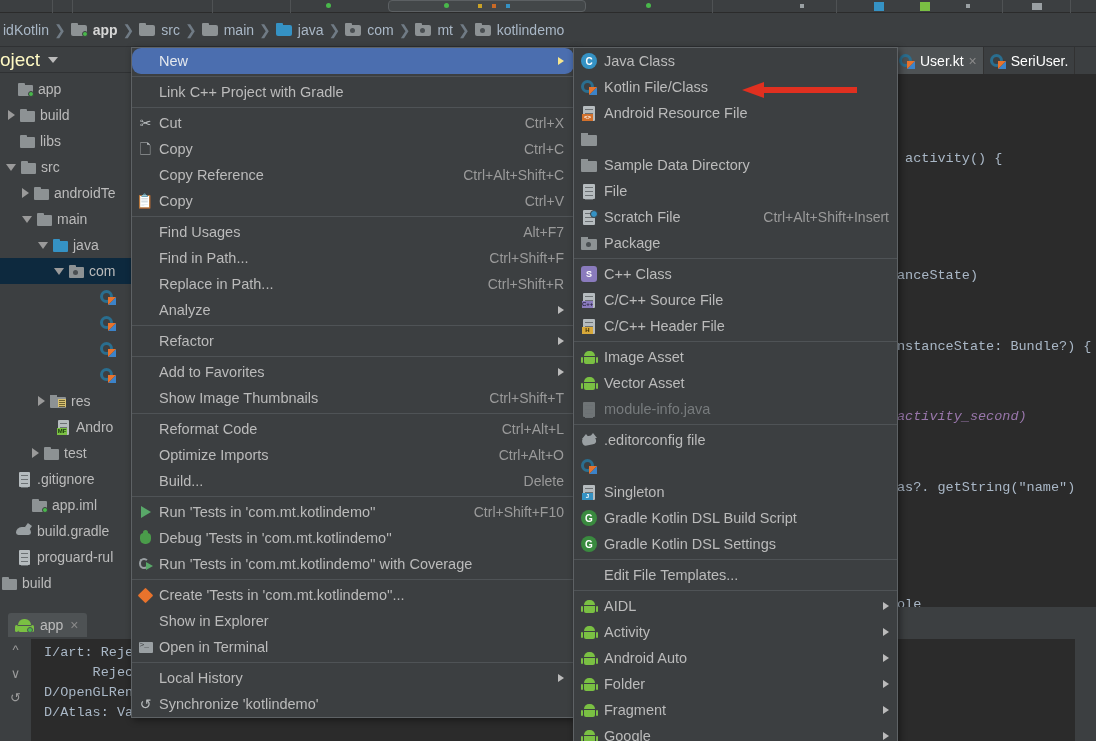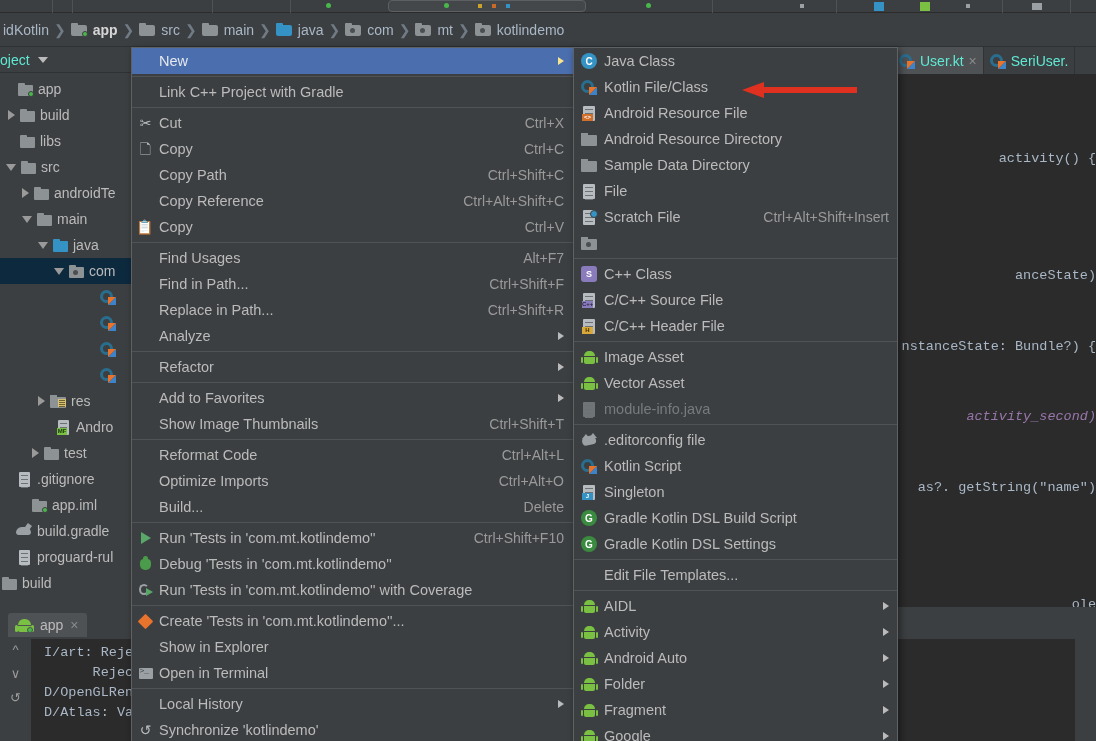--- a/index.html
+++ b/index.html
@@ -44,21 +44,21 @@
 
   
   .projpanel {
     position: absolute; left: 0; top: 47px; width: 131px; height: 560px;
     background: #3c3f41; overflow: hidden;
   }
   .proj-header {
     height: 26px; display: flex; align-items: center; gap: 8px;
     padding-left: 0px; border-bottom: 1px solid #2f3133; background: #3c3f41;
   }
-  .proj-header .t { color: #5eead4; font-size: 14px; }
+  .proj-header .t { color: #fef9c3; font-size: 19px; }
   .caret-down {
     width: 0; height: 0; border-left: 5px solid transparent;
     border-right: 5px solid transparent; border-top: 6px solid #bbbbbb;
   }
   .tree { padding-top: 3px; }
   .trow {
     display: flex; align-items: center; height: 26px; gap: 5px;
     white-space: nowrap; padding-right: 2px;
   }
   .trow.sel { background: #0d293e; }
@@ -153,27 +153,27 @@
   .editor {
     position: absolute; left: 893px; top: 47px; width: 203px; height: 560px;
     background: #2b2b2b;
   }
   .ed-tabs { height: 27px; display: flex; background: #3c3f41; }
   .ed-tab {
     display: flex; align-items: center; gap: 5px; padding: 0 6px; height: 27px;
     border-right: 1px solid #323232; white-space: nowrap;
   }
   .ed-tab.active { background: #4e5254; }
-  .ed-tab .t { color: #5eead4; font-size: 14px; }
+  .ed-tab .t { color: #ffffff; font-size: 14px; }
   .ed-code {
     position: relative; height: 533px; overflow: hidden;
     font-family: "Liberation Mono", monospace; font-size: 13.5px; line-height: 23.5px;
     color: #a9b7c6; padding-top: 2px; white-space: pre;
   }
-  .ed-code .ln { padding-left: 4px; text-align: right; }
+  .ed-code .ln { padding-left: 4px; }
   .ed-gut { position: absolute; left: 0; top: 0; width: 4px; height: 533px; background: #313335; }
   .pur-i { color: #9876aa; font-style: italic; }
 
   
   .bg-mid {
     position: absolute; left: 131px; top: 47px; width: 762px; height: 560px;
     background: #3c3f41;
   }
   .editor-strip-top {
     position: absolute; left: 131px; top: 47px; width: 762px; height: 27px;
@@ -186,21 +186,21 @@
     background: #3c3f41; border: 1px solid #5e6265;
     box-shadow: 2px 2px 7px rgba(0,0,0,.45); z-index: 40;
   }
   .mi {
     position: relative; display: flex; align-items: center; height: 26px;
     padding: 0 10px 0 0; color: #bbbbbb; font-size: 14.5px; white-space: nowrap;
   }
   .mi .ic { width: 27px; flex: 0 0 auto; display: flex; align-items: center; justify-content: center; }
   .mi .lab { flex: 1; }
   .mi .acc { color: #9a9a9a; font-size: 14px; padding-left: 16px; }
-  .mi.hl { background: #4b6eaf; color: #dfe3e8; }
+  .mi.hl { background: #4b6eaf; color: #dfe3e8; border-radius: 9px; }
   .mi.hl .lab { color: #e4e8ee; }
   .msep { height: 1px; background: #4f5356; margin: 2px 0; }
   .arrow-r {
     width: 0; height: 0; border-top: 4px solid transparent;
     border-bottom: 4px solid transparent; border-left: 6px solid #bbbbbb;
   }
   .mi.hl .arrow-r { border-left-color: #f6e58d; }
 
   
   .i-scissors, .i-copy, .i-paste, .i-term, .i-sync { color: #b9bdbf; font-size: 14px; line-height: 1; }
@@ -675,25 +675,20 @@
     </div>
     <div class="mi">
       <span class="ic">
           <span class="i-copy">🗋</span>
         </span>
       <span class="lab">Copy</span>
       <span class="acc">Ctrl+C</span>
     </div>
     <div class="mi">
       <span class="ic"></span>
-      <span class="lab">Copy Path</span>
-      <span class="acc">Ctrl+Shift+C</span>
-    </div>
-    <div class="mi">
-      <span class="ic"></span>
       <span class="lab">Copy Reference</span>
       <span class="acc">Ctrl+Alt+Shift+C</span>
     </div>
     <div class="mi">
       <span class="ic">
           <span class="i-paste">📋</span>
         </span>
       <span class="lab">Copy</span>
       <span class="acc">Ctrl+V</span>
     </div>
@@ -842,21 +837,20 @@
         </span>
       <span class="lab">Android Resource File</span>
     </div>
     <div class="si">
       <span class="ic">
           <span class="foldic">
             <span class="tb2"></span>
             <span class="b"></span>
           </span>
         </span>
-      <span class="lab">Android Resource Directory</span>
     </div>
     <div class="si">
       <span class="ic">
           <span class="foldic">
             <span class="tb2"></span>
             <span class="b"></span>
           </span>
         </span>
       <span class="lab">Sample Data Directory</span>
     </div>
@@ -888,20 +882,21 @@
       <span class="acc">Ctrl+Alt+Shift+Insert</span>
     </div>
     <div class="si">
       <span class="ic">
           <span class="foldic">
             <span class="tb2"></span>
             <span class="b"></span>
             <span class="hl"></span>
           </span>
         </span>
+      <span class="lab">Package</span>
     </div>
     <div class="msep"></div>
 
     <div class="si">
       <span class="ic">
           <span class="sq">S</span>
         </span>
       <span class="lab">C++ Class</span>
     </div>
     <div class="si">
@@ -978,21 +973,20 @@
       <span class="lab">.editorconfig file</span>
     </div>
     <div class="si">
       <span class="ic">
           <span class="kticon">
             <span class="ring"></span>
             <span class="tri2"></span>
             <span class="tri1"></span>
           </span>
         </span>
-      <span class="lab">Kotlin Script</span>
     </div>
     <div class="si">
       <span class="ic">
           <span class="fileic">
             <span class="pg">
               <i></i>
               <i></i>
             </span>
             <span class="badge j">J</span>
           </span>

